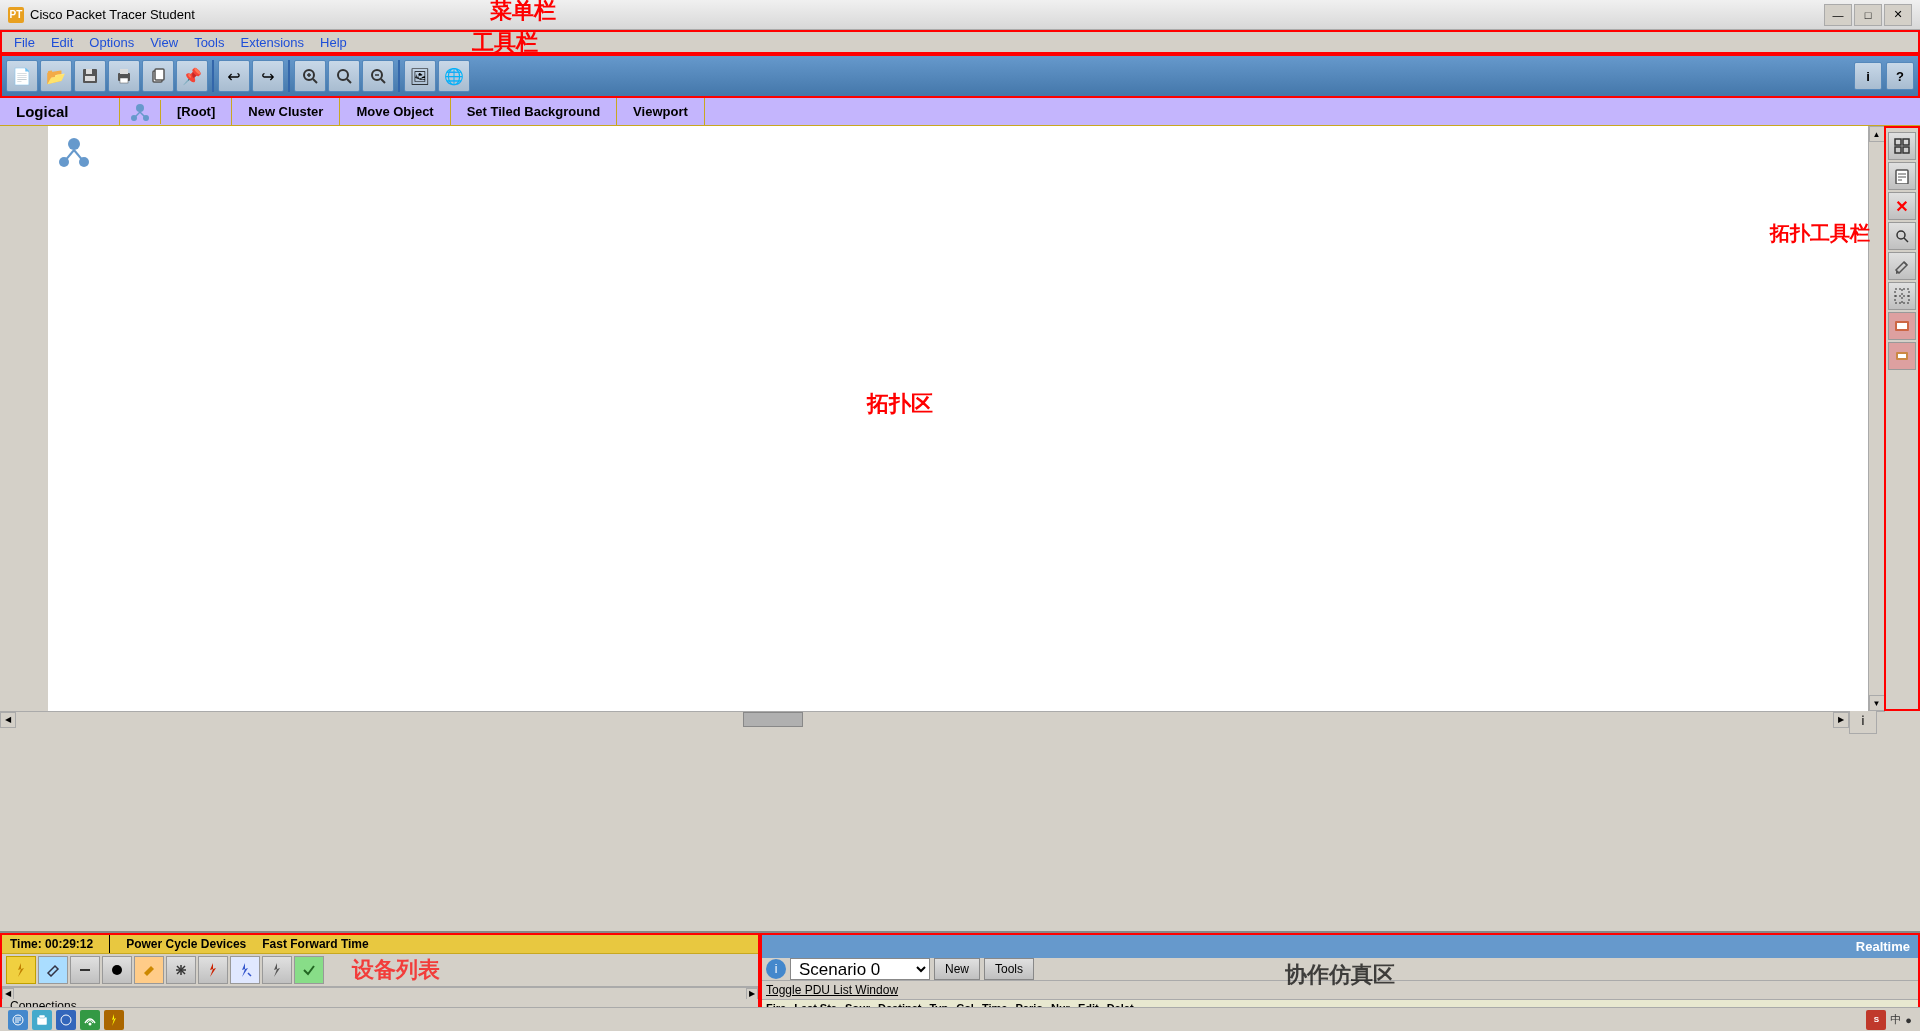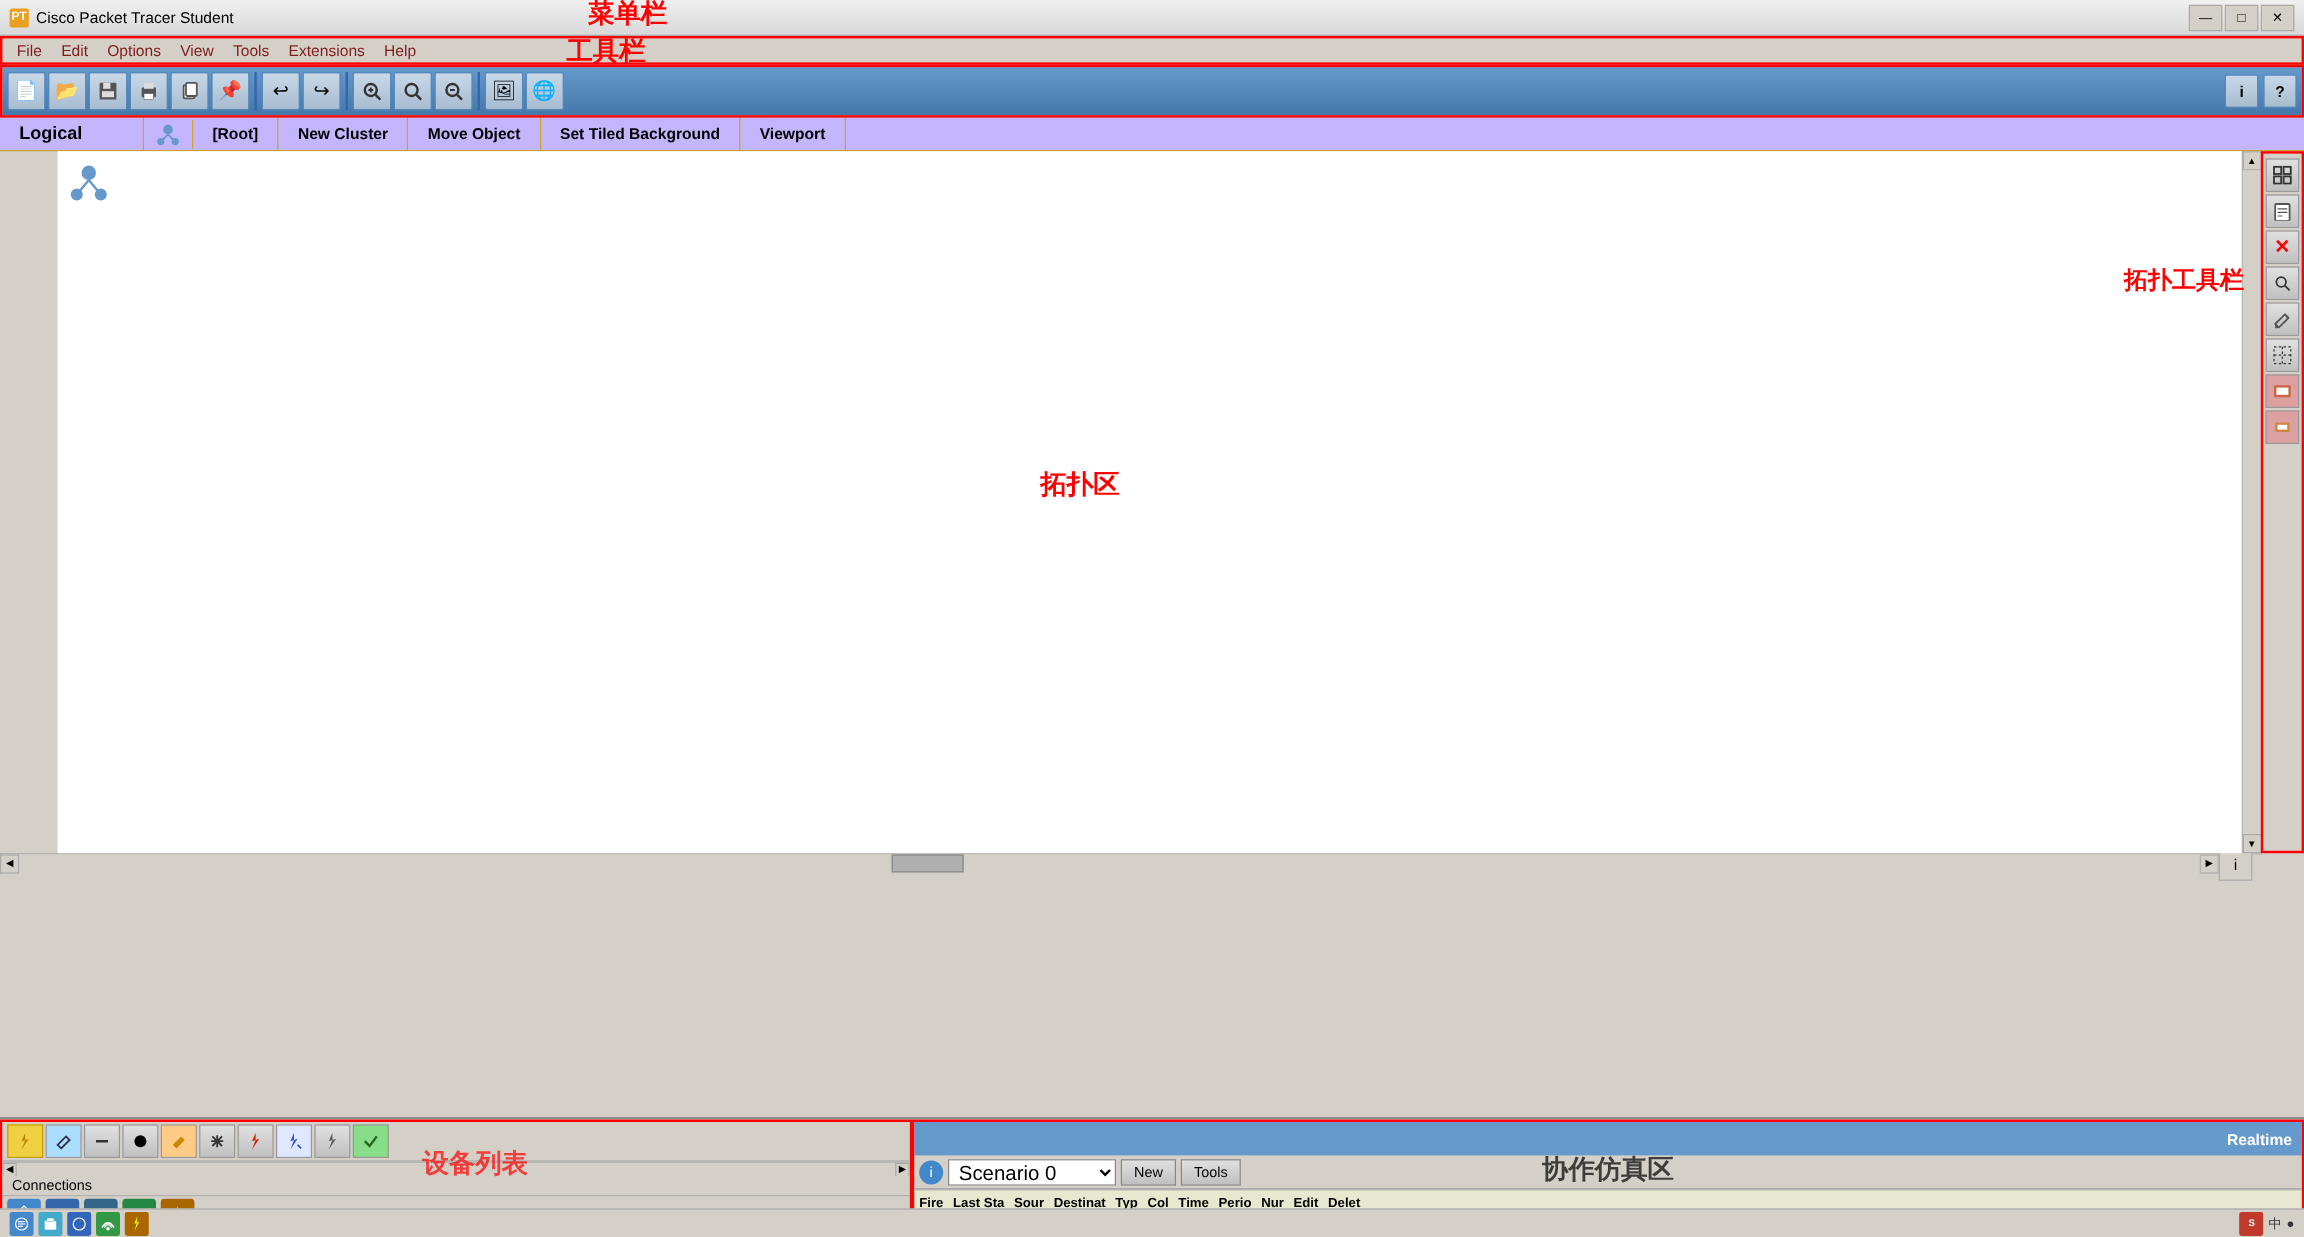--- a/index.html
+++ b/index.html
@@ -49,21 +49,21 @@
       display: flex;
       align-items: center;
       padding: 0 4px;
       border-bottom: 1px solid #aaa;
       border: 2px solid red;
     }
     #menu-bar .menu-item {
       padding: 2px 8px;
       cursor: pointer;
       font-size: 13px;
-      color: #7f1d1d;
+      color: #1d4ed8;
     }
 
     
     #toolbar {
       height: 44px;
       background: linear-gradient(to bottom, #6699cc, #4477aa);
       display: flex;
       align-items: center;
       padding: 2px 4px;
       gap: 2px;
@@ -602,20 +602,26 @@
 
     <div style="display:flex; flex-direction:column; width:36px; gap:2px;">
       <div class="br-btn">ℹ</div>
     </div>
   </div>
 
   <div id="bottom-area" style="display:flex; flex-direction:row; width:1920px; height:100px; position:absolute; bottom:0; left:0;">
 
     <div id="device-list-panel" style="width:760px; background:#d4d0c8; border:2px solid red; display:flex; flex-direction:column; position:relative;">
 
+      <div id="time-bar">
+        <span>Time: 00:29:12</span>
+        <div id="time-separator"></div>
+        <span style="cursor:pointer;">Power Cycle Devices</span>
+        <span style="cursor:pointer;">Fast Forward Time</span>
+      </div>
 
       <div id="bottom-toolbar">
 
         <div class="bt-btn" style="background:#f0d040; border-color:#c0a000;">
           <svg width="16" height="16" viewBox="0 0 16 16">
               <path d="M8 1 L5 8 L8 7 L5 15 L11 6 L8 7 Z" fill="#c08000"></path>
             </svg>
         </div>
 
         <div class="bt-btn" style="background:#aaddff;">
@@ -737,20 +743,23 @@
 
       <div id="scenario-row">
         <div style="width:20px; height:20px; background:#4488cc; border-radius:50%; display:flex; align-items:center; justify-content:center; font-size:12px; color:white; cursor:pointer;">i</div>
         <select class="scenario-select">
           <option>Scenario 0</option>
         </select>
         <button class="scenario-btn">New</button>
         <button class="scenario-btn">Tools</button>
       </div>
 
+      <div id="pdu-row">
+        <span class="pdu-link">Toggle PDU List Window</span>
+      </div>
 
       <div id="fire-table-header">
         <span class="fire-col">Fire</span>
         <span class="fire-col">Last Sta</span>
         <span class="fire-col">Sour</span>
         <span class="fire-col">Destinat</span>
         <span class="fire-col">Typ</span>
         <span class="fire-col">Col</span>
         <span class="fire-col">Time</span>
         <span class="fire-col">Perio</span>

